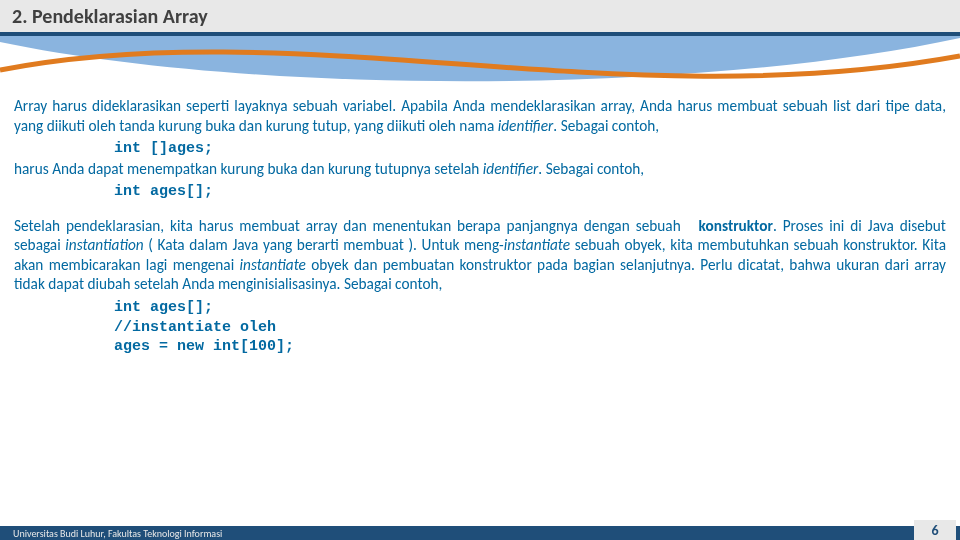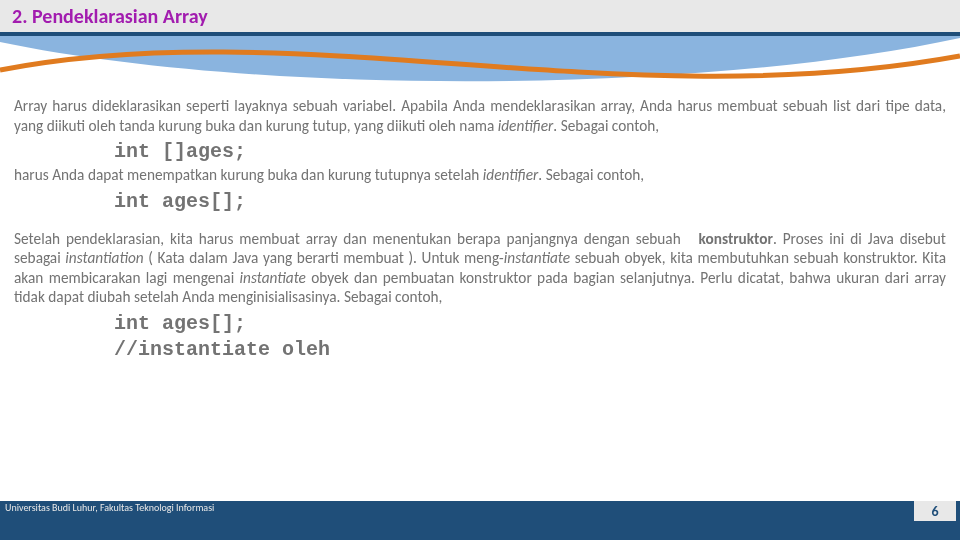--- a/index.html
+++ b/index.html
@@ -1,26 +1,26 @@
 <!DOCTYPE html>
 <html><head>
 <meta charset="utf-8">
 <style>
   * { margin:0; padding:0; box-sizing:border-box; }
   html,body { width:960px; height:540px; font-family:Calibri,Arial,sans-serif; background:#fff; overflow:hidden; }
   .slide { position:relative; width:960px; height:540px; }
   .title-bar { background:#e8e8e8; border-bottom:4px solid #1f4e79; padding:4px 12px; }
-  .title-bar span { font-size:20px; font-weight:bold; color:#a21caf; }
+  .title-bar span { font-size:20px; font-weight:bold; color:#404040; }
   .swoosh { position:relative; height:60px; }
   .swoosh svg { position:absolute; top:0; left:0; }
-  .content { padding:0 14px; color:#737373; font-size:15.3px; line-height:1.28; }
+  .content { padding:0 14px; color:#0369a1; font-size:15.3px; line-height:1.28; }
   .para { margin-bottom:4px; text-align:justify; }
-  .code { font-family:"Courier New",monospace; font-weight:bold; margin-left:100px; line-height:1.3; font-size:20px; }
+  .code { font-family:"Courier New",monospace; font-weight:bold; margin-left:100px; line-height:1.3; font-size:15px; }
   .gap { height:14px; }
-  .footer { position:absolute; bottom:0; left:0; right:0; background:#1f4e79; color:#e8e8e8; height:39px; display:flex; justify-content:space-between; align-items:flex-start; padding:0 4px 0 5px; font-size:10px; }
+  .footer { position:absolute; bottom:0; left:0; right:0; background:#1f4e79; color:#e8e8e8; height:14px; display:flex; justify-content:space-between; align-items:flex-end; padding:0 4px 0 13px; font-size:10px; }
   .pagebox { background:#e8e8e8; color:#1f4e79; font-size:14px; font-weight:bold; width:42px; height:20px; display:flex; align-items:center; justify-content:center; }
   i { font-style:italic; }
   b { font-weight:bold;padding-left:12px; }
 </style>
 </head>
 <body>
 <div class="slide">
 
   <div class="title-bar">
     <span>2.  Pendeklarasian Array</span>
@@ -43,20 +43,21 @@
     </div>
     <div class="code">int ages[];</div>
 
     <div class="gap"></div>
 
     <div class="para">
       <span>Setelah pendeklarasian, kita harus membuat array dan menentukan berapa panjangnya dengan sebuah </span><b>konstruktor</b><span>. Proses ini di Java disebut sebagai </span><i>instantiation</i><span> ( Kata dalam Java yang berarti membuat ). Untuk meng-</span><i>instantiate</i><span> sebuah obyek, kita membutuhkan sebuah konstruktor. Kita akan membicarakan lagi mengenai </span><i>instantiate</i><span> obyek dan pembuatan konstruktor pada bagian selanjutnya. Perlu dicatat, bahwa ukuran dari array tidak dapat diubah setelah Anda menginisialisasinya. Sebagai contoh,</span>
     </div>
     <div class="code">int ages[];</div>
     <div class="code">//instantiate oleh</div>
+    <div class="code">ages = new int[100];</div>
   </div>
 
   <div class="footer">
     <span>Universitas Budi Luhur, Fakultas Teknologi Informasi</span>
     <div class="pagebox">6</div>
   </div>
 
 </div>
 
 </body></html>

